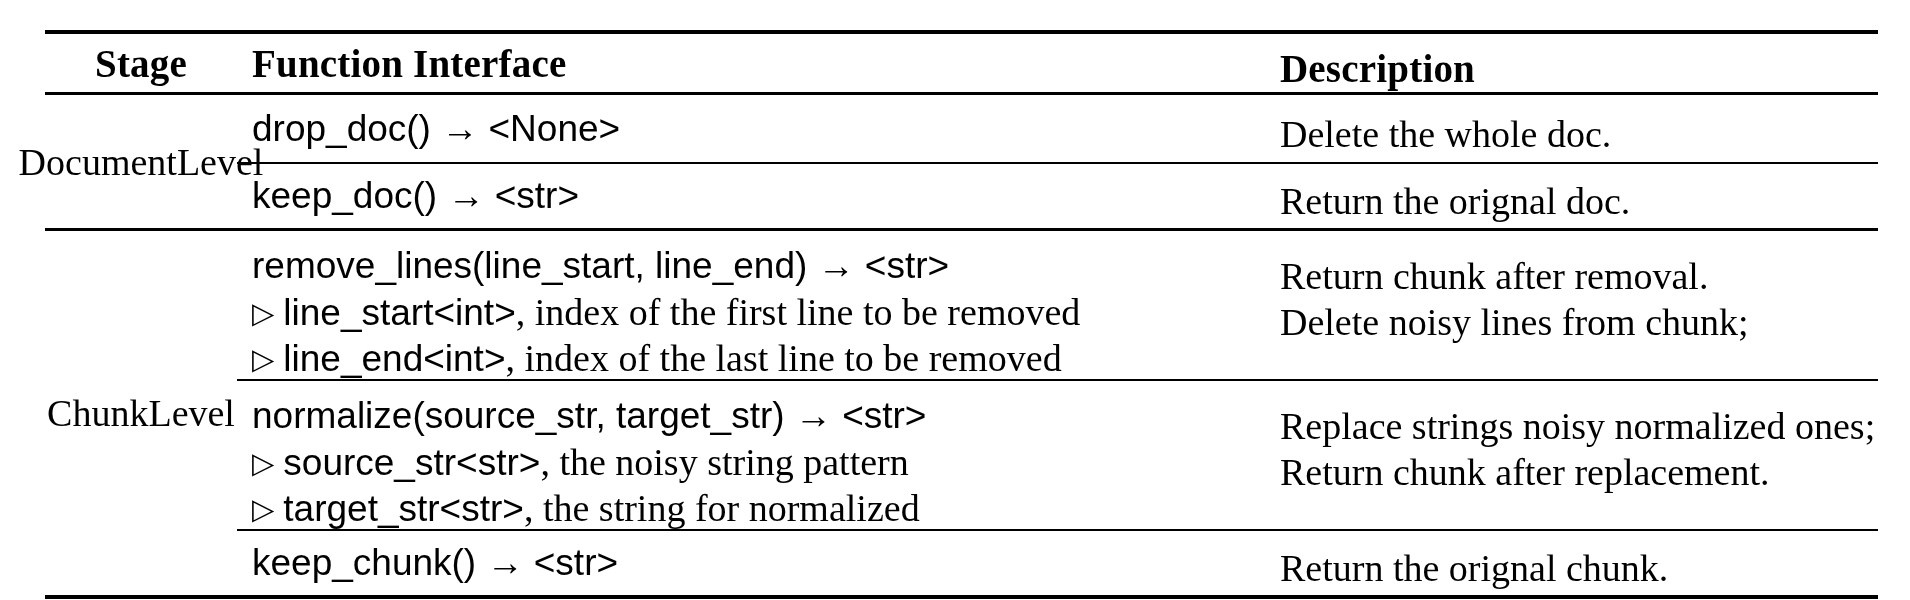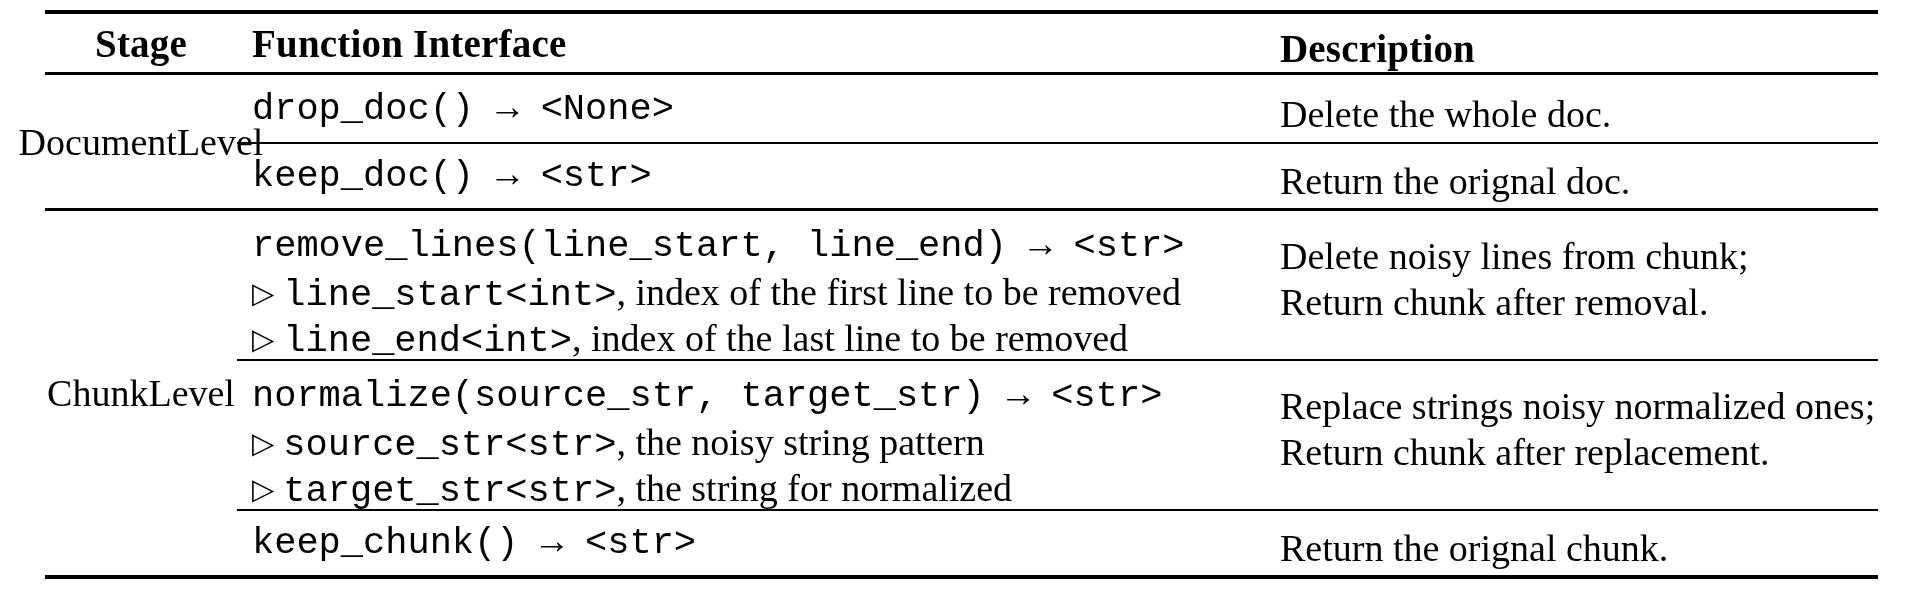--- a/index.html
+++ b/index.html
@@ -8,21 +8,21 @@
     width: 1910px;
     height: 600px;
     background: #ffffff;
     color: #000000;
     font-family: "Liberation Serif", serif;
     overflow: hidden;
   }
   .tbl {
     position: absolute;
     left: 45px;
-    top: 10px;
+    top: 30px;
     width: 1833px;
   }
   .rule { background: #000000; width: 100%; }
   .rule-thick { height: 4px; }
   .rule-mid   { height: 3px; }
   .cline      { height: 2px; background: #000000; }
 
   
   .c-stage { width: 192px; box-sizing: border-box; }
   .c-fn    { width: 1041px; box-sizing: border-box; padding-left: 15px; }
@@ -65,21 +65,21 @@
   .row-single-64 .fn-cell, .row-single-64 .desc-cell {
     display: flex;
     align-items: center;
   }
   .row-multi .fn-cell, .row-multi .desc-cell {
     padding-top: 12px;
   }
   .mline { line-height: 46px; height: 46px; white-space: nowrap; }
 
   .code {
-    font-family: Liberation Mono, monospace;
+    font-family: Liberation Sans, sans-serif;
     font-size: 37px;
     white-space: nowrap;
   }
   .serif {
     font-family: "Liberation Serif", serif;
     font-size: 38px;
     white-space: nowrap;
   }
   .marker {
     font-family: "DejaVu Sans", sans-serif;
@@ -148,22 +148,22 @@
             <span class="code">remove_lines(line_start, line_end) → &lt;str&gt;</span>
           </div>
           <div class="mline">
             <span class="marker">▷</span><span class="code">line_start&lt;int&gt;</span><span class="serif">, index of the first line to be removed</span>
           </div>
           <div class="mline">
             <span class="marker">▷</span><span class="code">line_end&lt;int&gt;</span><span class="serif">, index of the last line to be removed</span>
           </div>
         </div>
         <div class="desc-cell c-desc">
+          <div class="mline serif">Return chunk after removal.</div>
           <div class="mline serif">Delete noisy lines from chunk;</div>
-          <div class="mline serif">Return chunk after removal.</div>
         </div>
       </div>
 
       <div class="cline"></div>
 
       <div class="fn-row row-multi">
         <div class="fn-cell c-fn">
           <div class="mline">
             <span class="code">normalize(source_str, target_str) → &lt;str&gt;</span>
           </div>

